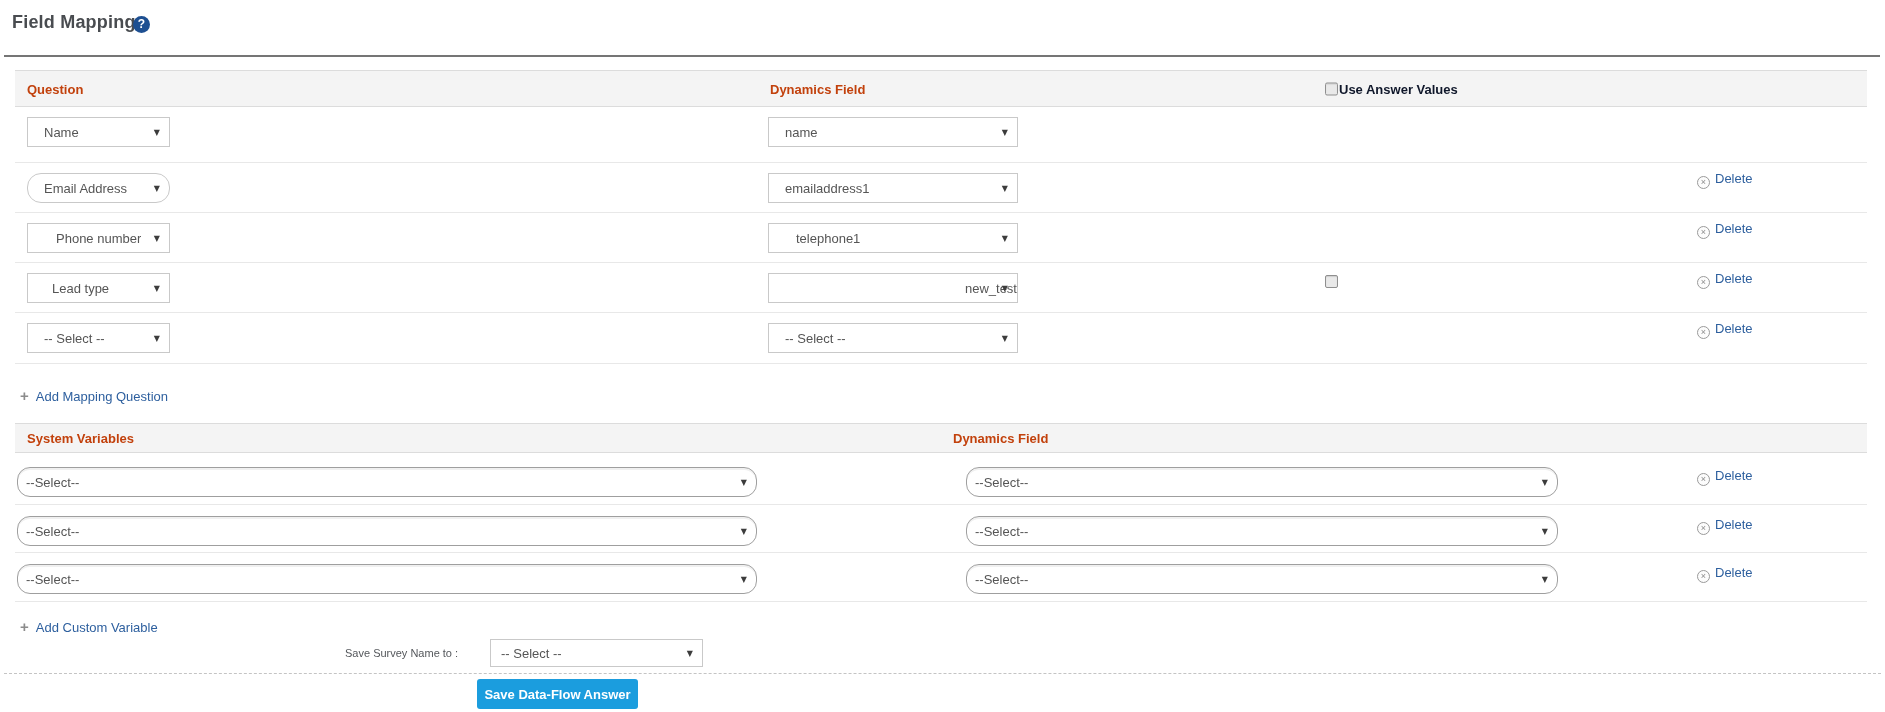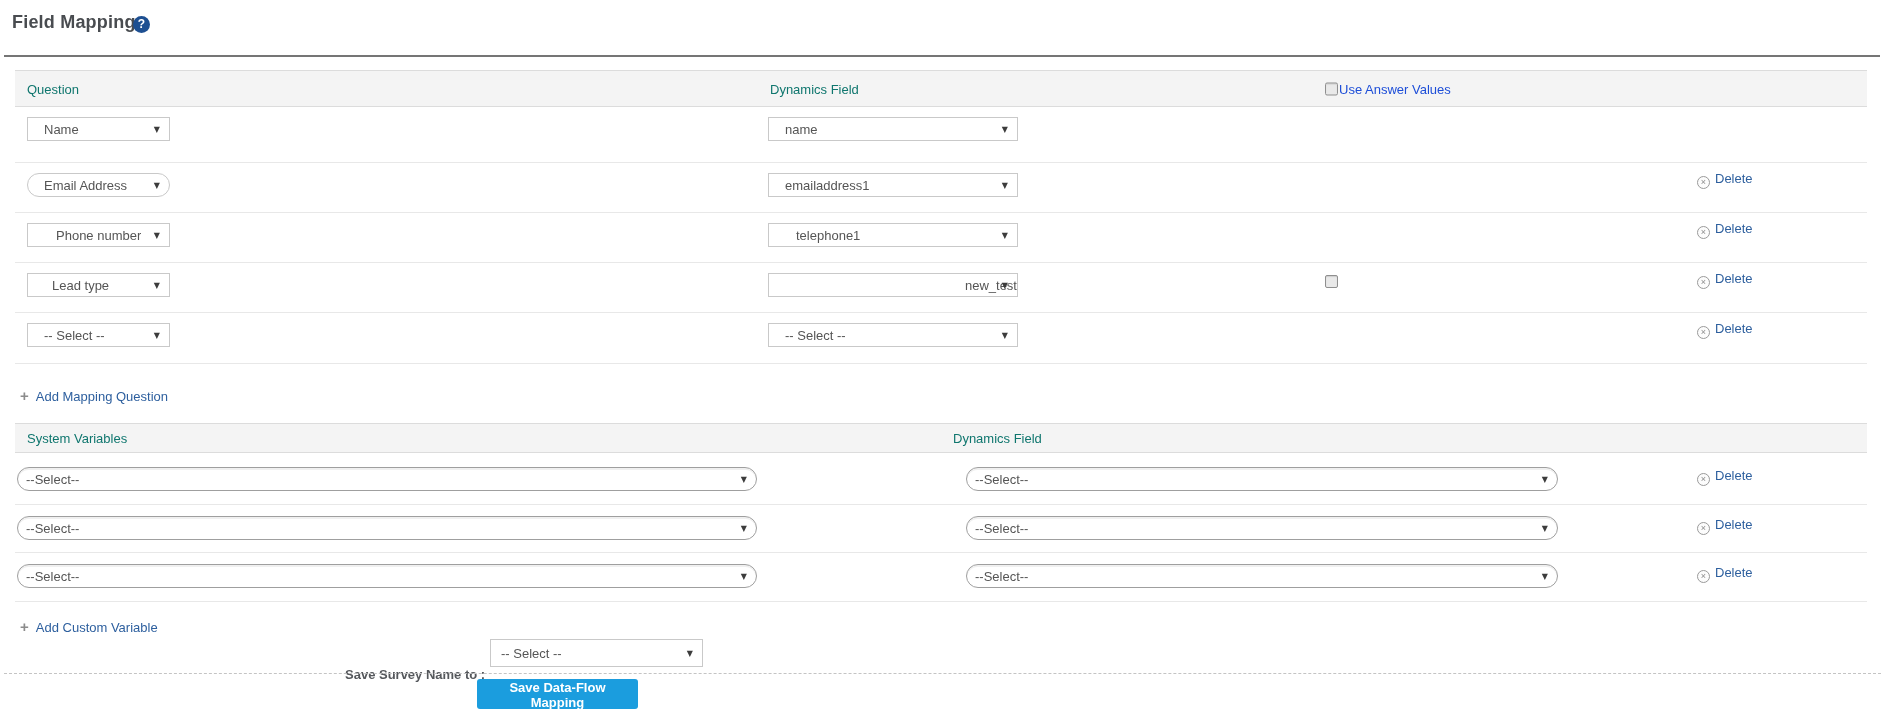--- a/index.html
+++ b/index.html
@@ -23,27 +23,27 @@
 
   
   .tbl { position:absolute; left:15px; right:18px; }
   .thead {
     position:relative; background:#f4f4f4;
     border-top:1px solid #dcdcdc; border-bottom:1px solid #dcdcdc;
     box-sizing:border-box;
   }
   .thead .hlabel {
     position:absolute; top:50%; transform:translateY(-50%);
-    font-size:13px; font-weight:normal; color:#0f766e; white-space:nowrap;
+    font-size:13px; font-weight:bold; color:#c2410c; white-space:nowrap;
   }
   .row { position:relative; border-bottom:1px solid #e8e8e8; box-sizing:border-box; }
 
   
   .select-box {
-    position:absolute; box-sizing:border-box; height:24px; background:#fff;
+    position:absolute; box-sizing:border-box; height:30px; background:#fff;
     border:1px solid #c9c9c9; display:flex; align-items:center;
     font-size:13px; color:#555; cursor:pointer;
   }
   .select-box .sel-val { white-space:nowrap; overflow:hidden; }
   .select-box .arrow {
     position:absolute; right:9px; top:50%; transform:translateY(-50%);
     font-size:8px; color:#3c3c3c; font-family:"DejaVu Sans", sans-serif;
   }
   .select-box.t2 { border-color:#9f9f9f; box-shadow: inset 0 2px 0 rgba(0,0,0,0.06); border-radius: 13px; }
 
@@ -64,25 +64,25 @@
   .del-ico {
     display:inline-block; width:13px; height:13px; box-sizing:border-box;
     border:1px solid #9a9a9a; border-radius:50%; background:#fcfcfc;
     color:#8a8a8a; font-size:9px; line-height:11px; text-align:center;
     margin-right:5px; vertical-align:-2px;
   }
 
   
   .uav-wrap { position:absolute; top:50%; transform:translateY(-50%); display:flex; align-items:center; }
   .uav-wrap .cbx { position:relative; }
-  .uav-wrap .hlabel2 { font-size:13px; font-weight:normal; color:#1d4ed8; margin-left:1px; white-space:nowrap; }
+  .uav-wrap .hlabel2 { font-size:13px; font-weight:bold; color:#0f172a; margin-left:1px; white-space:nowrap; }
 
   
   .save-name-label {
-    position:absolute; left:345px; top:647px; font-size:13px; font-weight:bold; color:#54575b;margin-top:20px;
+    position:absolute; left:345px; top:647px; font-size:11px; font-weight:normal; color:#54575b;
   }
   .dashed-rule { position:absolute; left:4px; right:4px; top:673px; border-top:1px dashed #c4c4c4; }
   .save-btn {
     position:absolute; left:477px; top:679px; width:161px; height:30px;
     background:#1b9dde; color:#fff; border:none; border-radius:3px;
     font-family:"Liberation Sans", sans-serif; font-size:13px; font-weight:bold; cursor:pointer;
   }
 </style>
 </head>
 <body>
@@ -210,15 +210,15 @@
   <a class="add-link" style="left:20px; top:619px;">
     <span class="plus-ico">+</span><span>Add Custom Variable</span>
   </a>
 
   <span class="save-name-label">Save Survey Name to :</span>
   <div class="select-box" style="left:490px; top:639px; width:213px; height:28px; padding-left:10px;">
     <span class="sel-val">-- Select --</span>
     <span class="arrow">▼</span>
   </div>
   <div class="dashed-rule"></div>
-  <button class="save-btn">Save Data-Flow Mapping</button>
+  <button class="save-btn">Save Data-Flow Answer</button>
 
 </div>
 
 </body></html>

